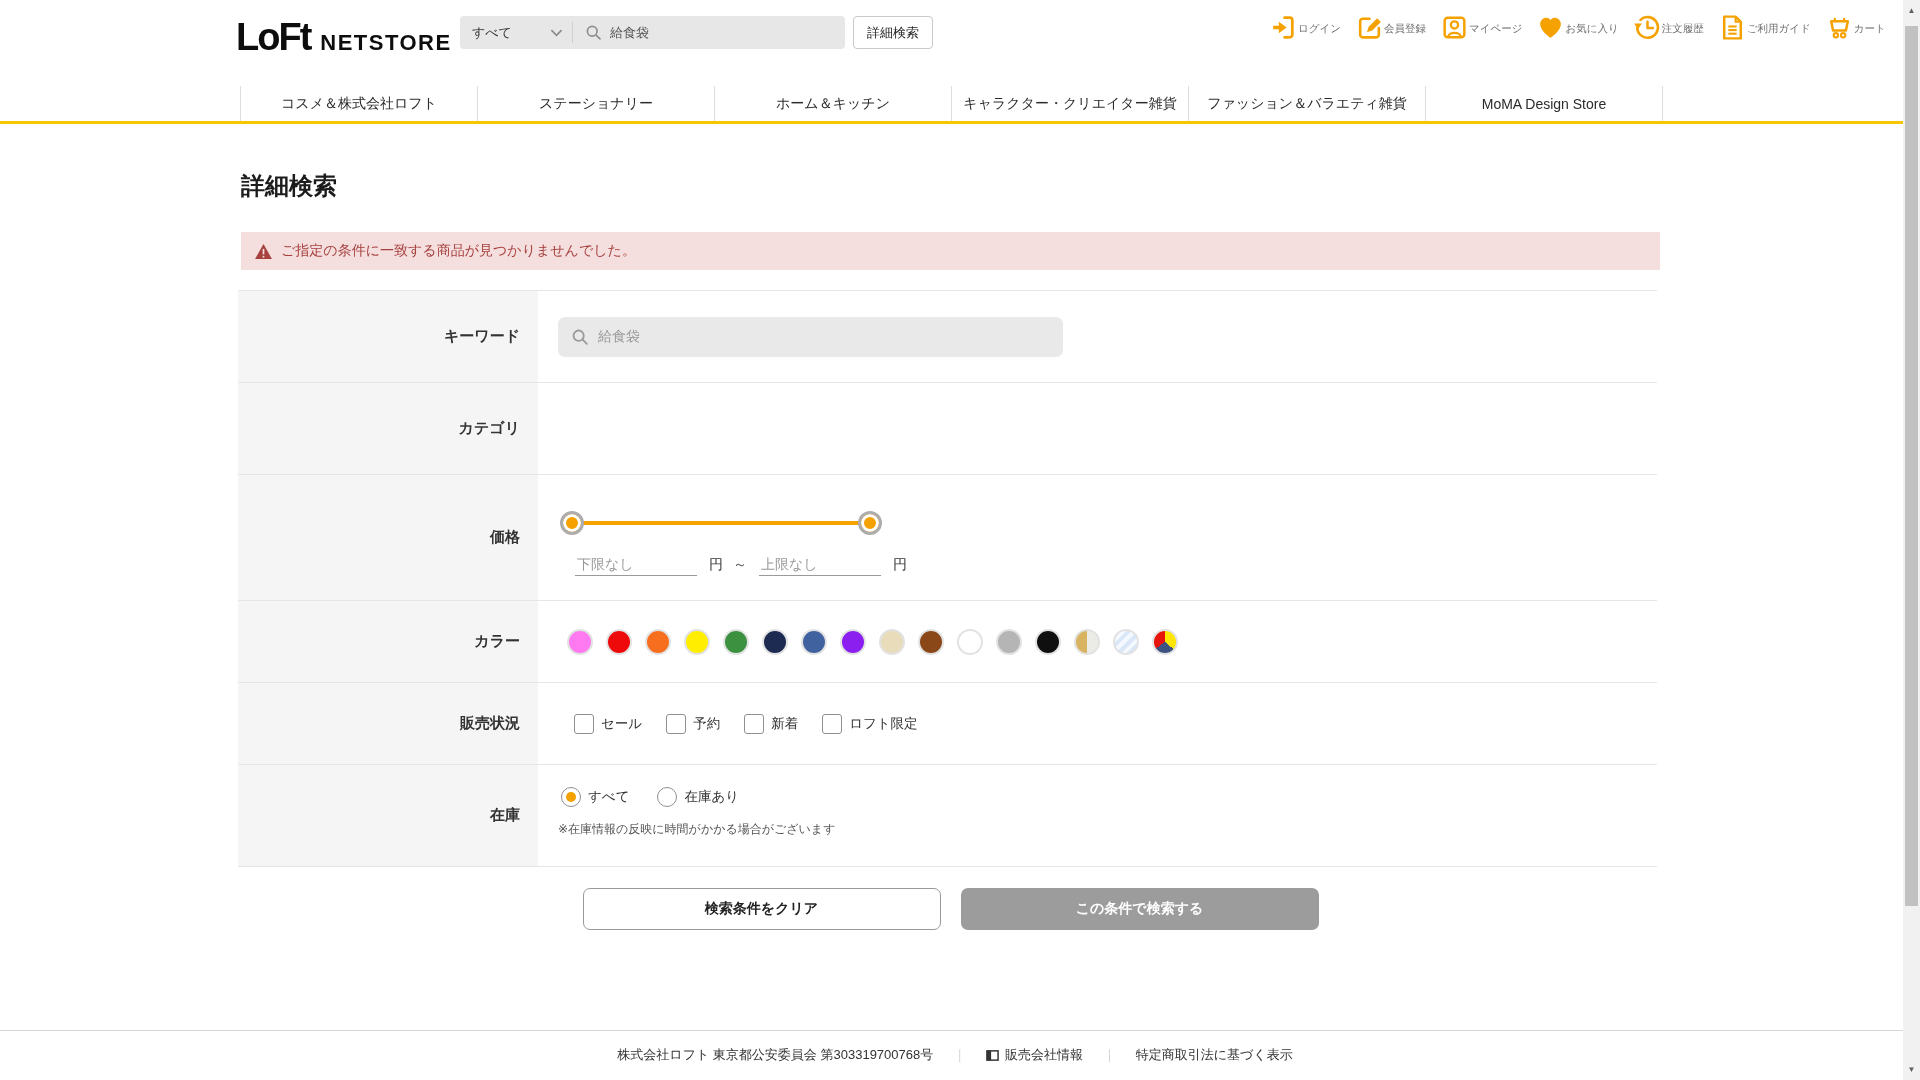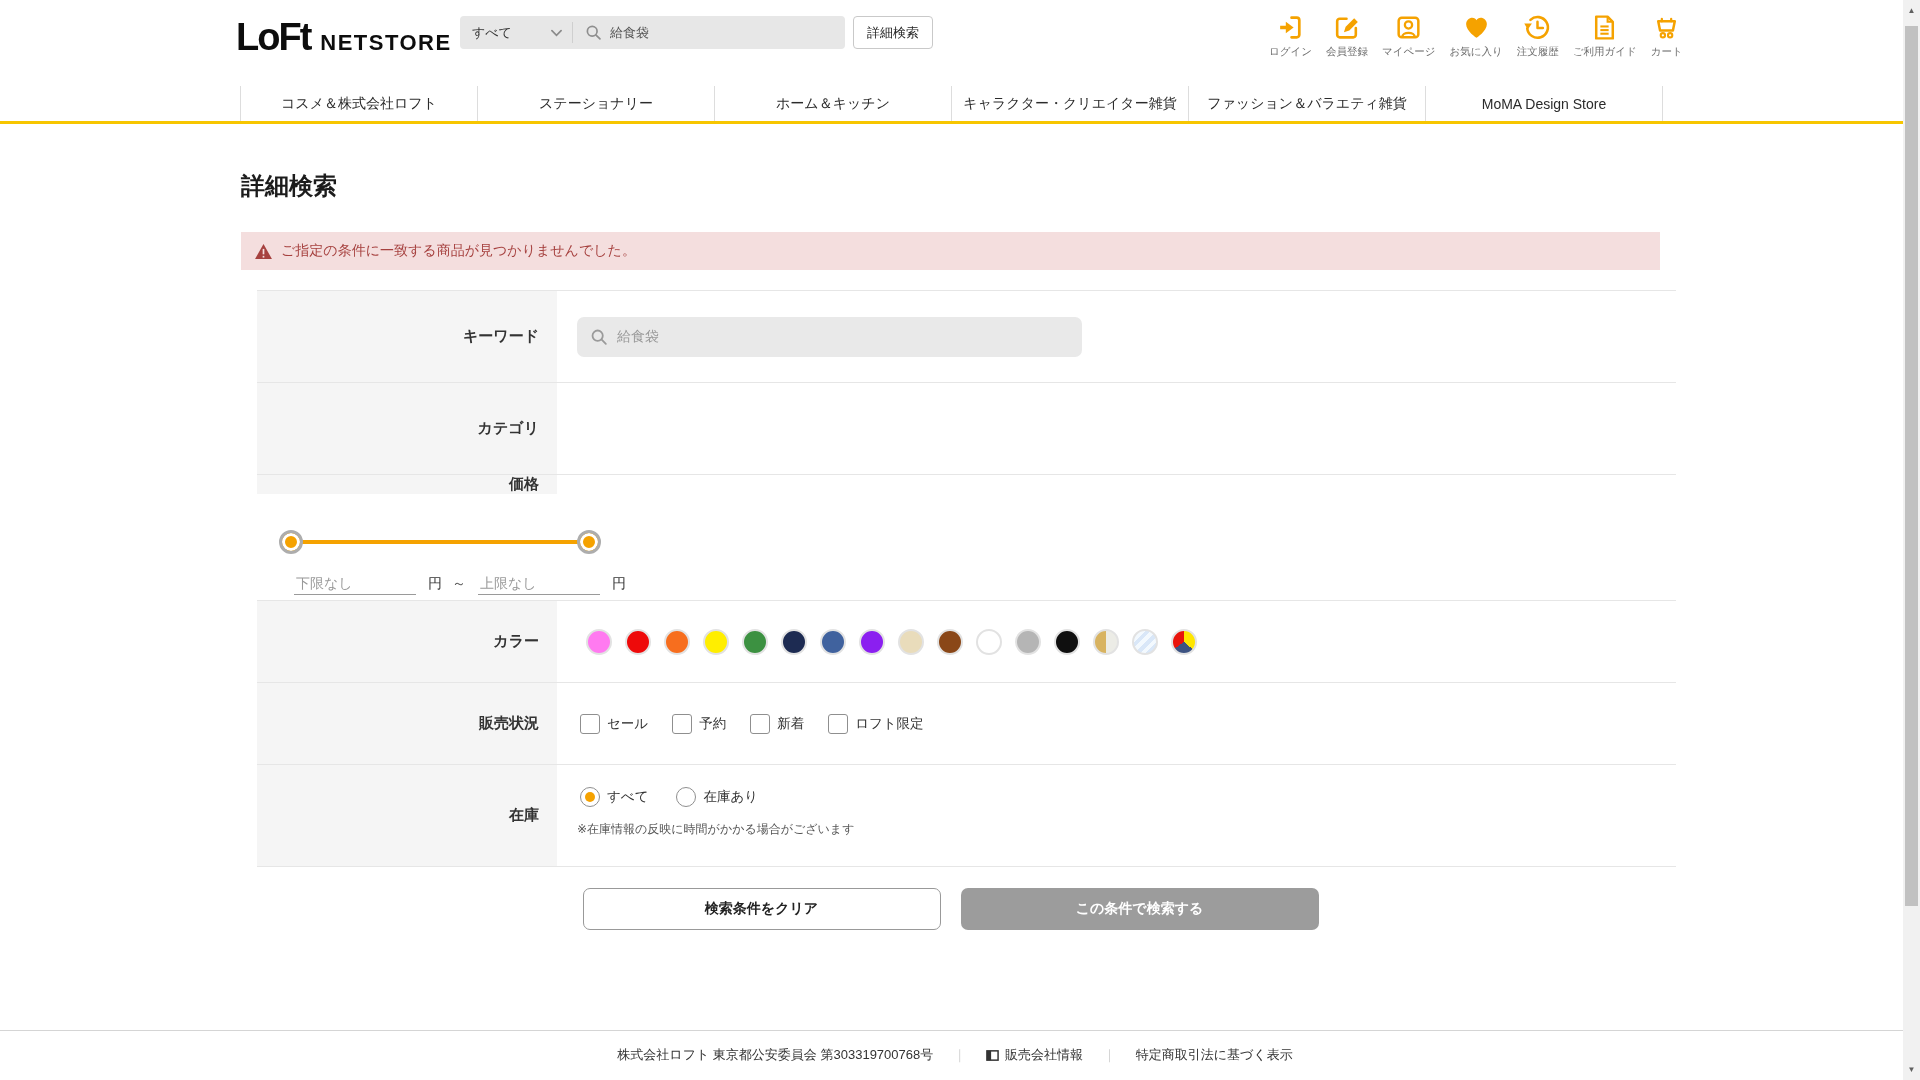--- a/index.html
+++ b/index.html
@@ -13,65 +13,65 @@
 
   .header-search { position:absolute; left:460px; top:16px; display:flex; align-items:center; }
   .search-bar { display:flex; align-items:center; width:385px; height:33px; background:#e7e7e7; border-radius:4px; }
   .search-scope { display:flex; align-items:center; justify-content:space-between; width:112px; padding:0 10px 0 12px; font-size:13px; color:#333; cursor:pointer; }
   .scope-divider { width:1px; height:21px; background:#cfcfcf; }
   .search-field { display:flex; align-items:center; gap:8px; padding-left:12px; flex:1; }
   .search-field input { border:none; background:transparent; outline:none; font-size:13px; color:#555; width:220px; font-family:inherit; }
   .adv-btn { margin-left:8px; height:33px; padding:0 13px; background:#fff; border:1px solid #c9c9c9; border-radius:4px; font-size:13px; color:#222; display:flex; align-items:center; cursor:pointer; }
 
   .quick-links { position:absolute; left:1262px; top:12px; display:flex; }
-  .qlink { display:flex; flex-direction:column; align-items:center; padding:0 7px; cursor:pointer; }
+  .qlink { display:flex; flex-direction:row; align-items:center; padding:0 7px; cursor:pointer; }
   .qlink .ic { height:30px; display:flex; align-items:center; justify-content:center; }
   .qlink .lb { font-size:10.5px; color:#6e6e6e; margin-top:3px; white-space:nowrap; }
 
   
   .nav { position:absolute; left:240px; top:86px; width:1423px; height:35px; display:flex; }
   .nav-item { flex:1; display:flex; align-items:center; justify-content:center; font-size:14px; color:#2b2b2b; border-left:1px solid #ddd; cursor:pointer; white-space:nowrap; padding:0 8px; }
   .nav-item:last-child { border-right:1px solid #ddd; }
   .accent-line { position:absolute; left:0; top:121px; width:100%; height:3px; background:#F7C600; }
 
   
   .page-title { position:absolute; left:241px; top:170px; font-size:24px; font-weight:bold; color:#1c1c1c; }
 
   .alert { position:absolute; left:241px; top:232px; width:1419px; height:38px; background:#F4DEDE; display:flex; align-items:center; padding-left:14px; gap:9px; }
   .alert-text { font-size:14px; color:#A6413F; }
 
-  .form { position:absolute; left:257px; top:290px; width:1419px; border-top:1px solid #e6e6e6; }
+  .form { position:absolute; left:238px; top:290px; width:1419px; border-top:1px solid #e6e6e6; }
   .frow { display:flex; border-bottom:1px solid #e6e6e6; }
   .fl { width:300px; background:#f5f5f5; display:flex; align-items:center; justify-content:flex-end; padding-right:18px; font-size:15px; font-weight:bold; color:#333; }
   .fc { flex:1; position:relative; padding-left:20px; display:flex; align-items:center; }
 
   .row-keyword { height:92px; }
   .kw-input { display:flex; align-items:center; gap:9px; width:505px; height:40px; background:#e9e9e9; border-radius:7px; padding-left:13px; }
   .kw-input input { border:none; background:transparent; outline:none; font-size:14px; color:#999; width:420px; font-family:inherit; }
 
   .row-category { height:92px;gap:28px; }
   .cat-select { display:flex; align-items:center; justify-content:space-between; width:350px; height:38px; background:#fff; border:1px solid #bbb; border-radius:7px; padding:0 14px; font-size:14px; color:#333; cursor:pointer; }
 
-  .row-price { height:126px;flex-direction:column; }
+  .row-price { height:126px; }
   .price-wrap { position:absolute; left:20px; top:0; width:700px; height:100%; }
   .slider-track { position:absolute; left:14px; top:46px; width:298px; height:4px; background:#F5A200; border-radius:2px; }
   .slider-handle { position:absolute; top:-10px; width:24px; height:24px; border-radius:50%; background:#F5A200; border:3px solid #adadad; box-shadow:inset 0 0 0 3px #fff; cursor:pointer; }
   .handle-min { left:-12px; }
   .handle-max { right:-12px; }
   .price-inputs { position:absolute; left:17px; top:78px; display:flex; align-items:center; font-size:14px; color:#333; }
   .price-inputs input { width:122px; border:none; border-bottom:1px solid #9a9a9a; outline:none; font-size:14px; color:#333; padding:3px 2px; background:transparent; font-family:inherit; }
   .price-inputs input::placeholder { color:#999; }
   .u-yen1 { margin:0 10px 0 12px; } .u-tilde { margin-right:12px; color:#555; } .u-yen2 { margin-left:12px; }
 
   .row-color { height:82px; }
   .swatches { display:flex; align-items:center; gap:13px; margin-left:9px; }
   .swatch { width:26px; height:26px; border-radius:50%; border:2px solid #e2e2e2; cursor:pointer; }
 
   .row-sales { height:82px; }
-  .checks { display:flex; align-items:flex-end; gap:24px; margin-left:3px; }
+  .checks { display:flex; align-items:flex-end; gap:24px; margin-left:16px; }
   .check-item { display:flex; align-items:center; gap:7px; cursor:pointer; }
   .cb { width:20px; height:20px; border:1.5px solid #8f8f8f; border-radius:3px; background:#fff; }
   .check-item span.tx, .radio-item span.tx { font-size:13.5px; color:#333; }
 
   .row-stock { height:102px; }
   .row-stock .fc { display:block; }
   .radios { display:flex; align-items:center; gap:28px; margin-top:22px; margin-left:3px; }
   .radio-item { display:flex; align-items:center; gap:7px; cursor:pointer; }
   .radio { width:20px; height:20px; border:1.5px solid #8f8f8f; border-radius:50%; background:#fff; position:relative; }
   .radio.checked::after { content:""; position:absolute; left:3.5px; top:3.5px; width:10px; height:10px; border-radius:50%; background:#F5A200; }

